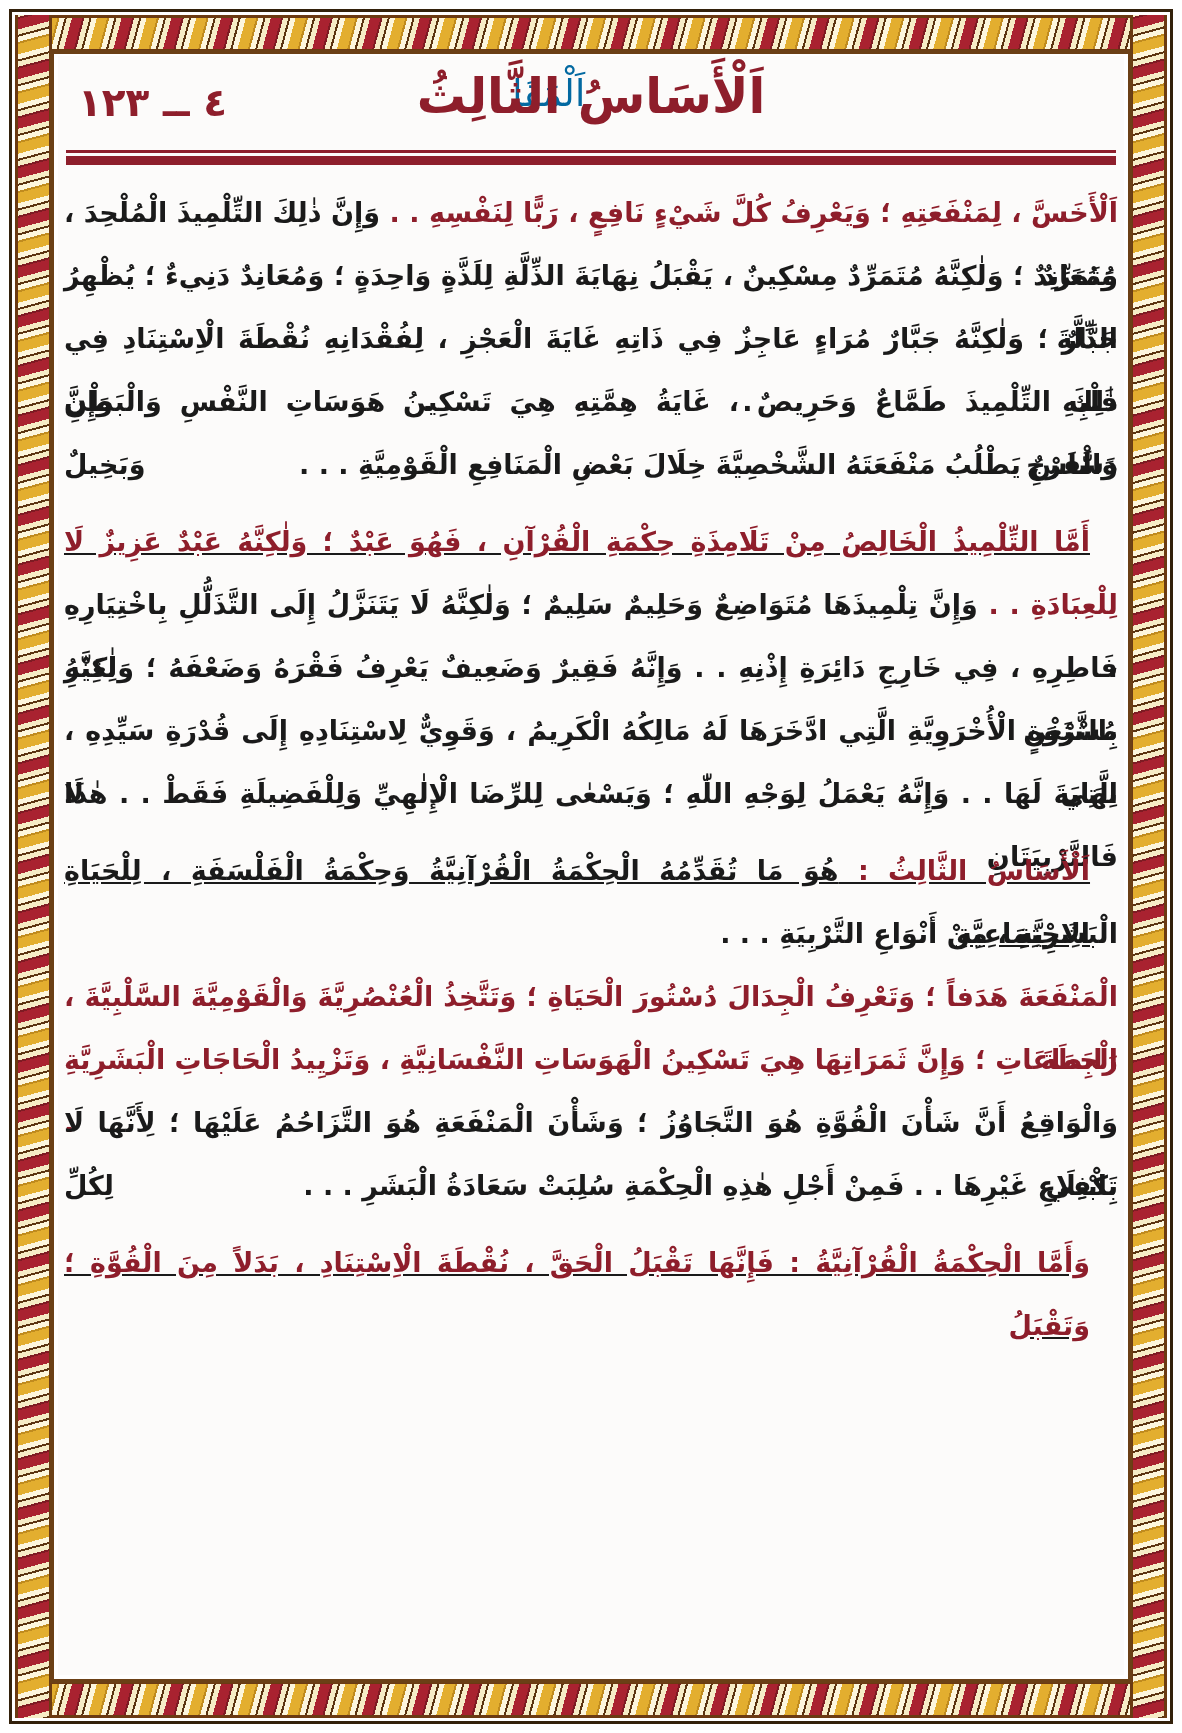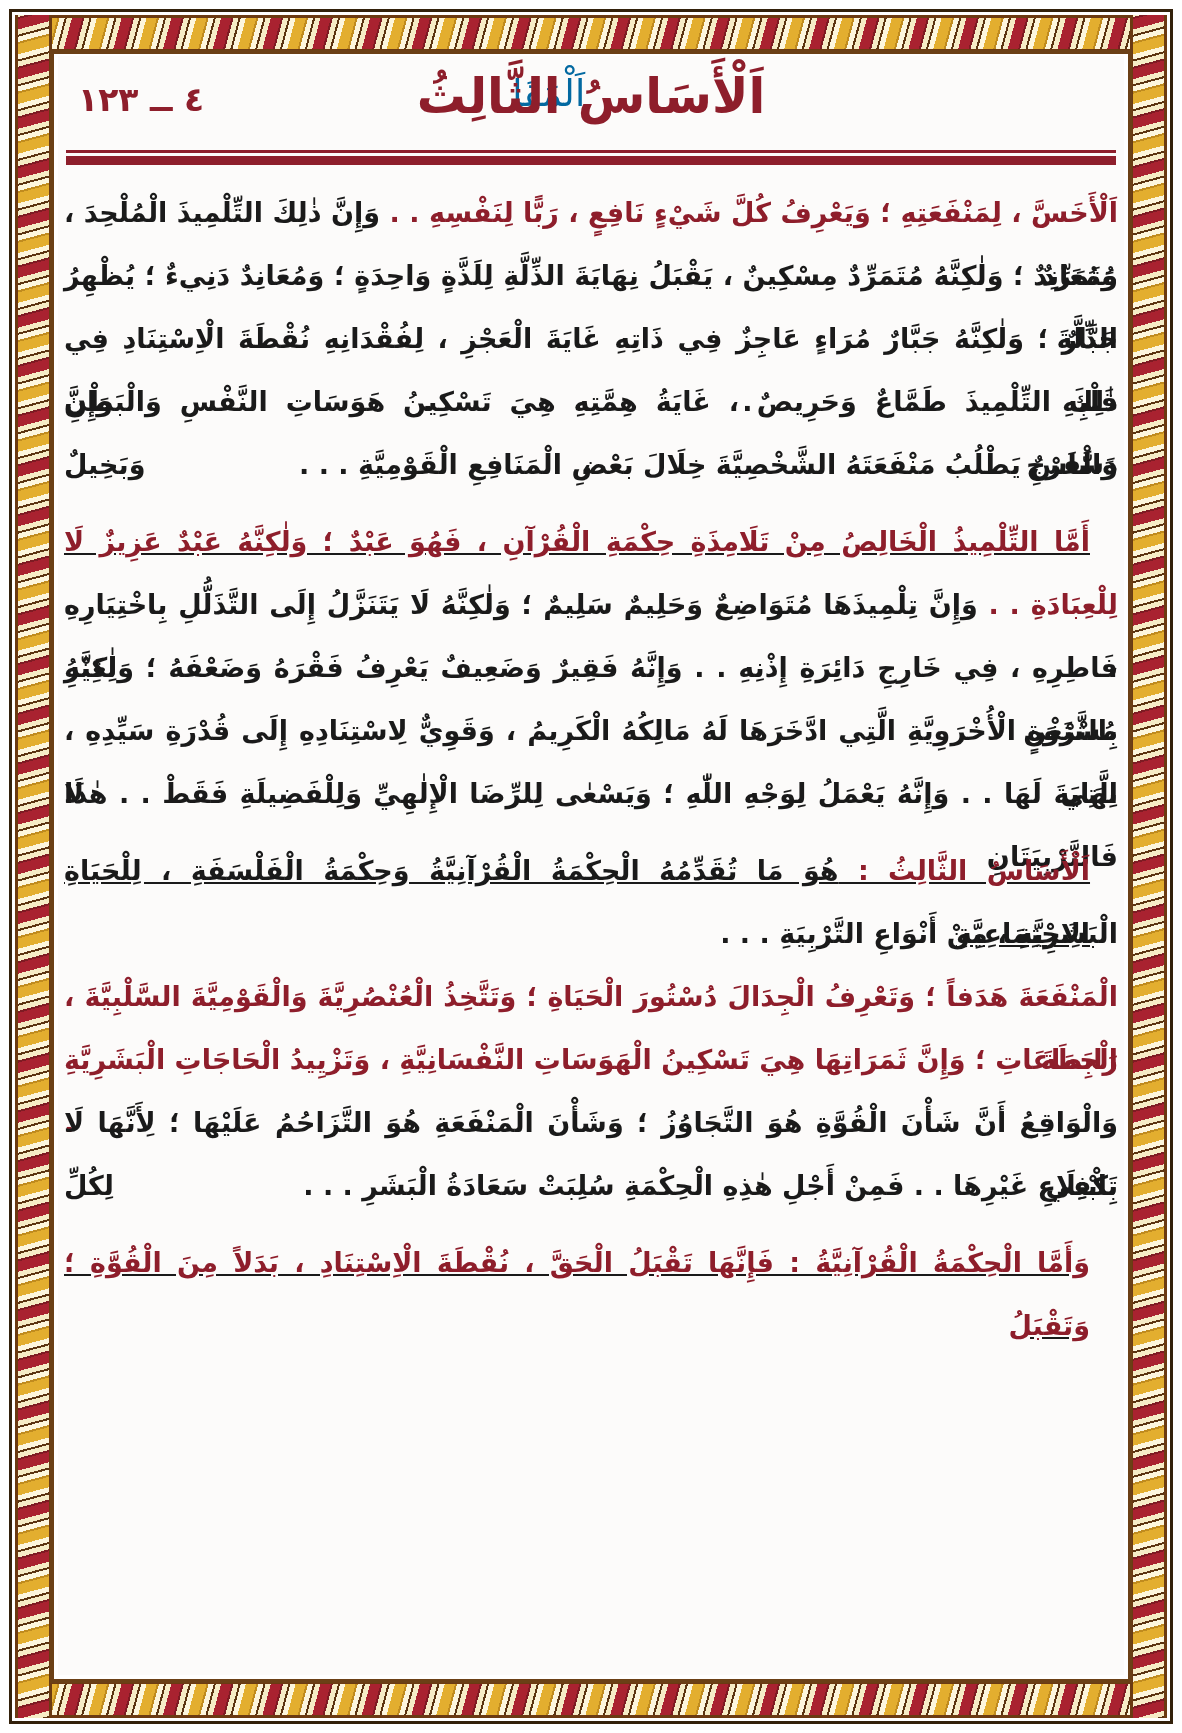--- a/index.html
+++ b/index.html
@@ -41,21 +41,21 @@
 
   
   #content{
     position:absolute;left:58px;top:56px;right:58px;bottom:58px;
     background:#fcfbfa;padding:0 6px;box-sizing:border-box;
   }
   #header{position:relative;height:94px;}
   #page-number{
     position:absolute;left:14px;top:24px;
     direction:ltr;unicode-bidi:bidi-override;
-    font-size:33px;font-weight:bold;color:var(--red,#8e1e2b);
+    font-size:39px;font-weight:bold;color:var(--red,#8e1e2b);
     letter-spacing:4px;
   }
   #ghost-title{
     position:absolute;left:50%;top:16px;transform:translateX(-108%);
     direction:rtl;font-size:37px;font-weight:normal;color:#0369a1;
     white-space:nowrap;z-index:0;
   }
   #page-title{
     position:absolute;left:0;right:0;top:12px;text-align:center;
     direction:rtl;font-size:49px;font-weight:bold;color:var(--red,#8e1e2b);

